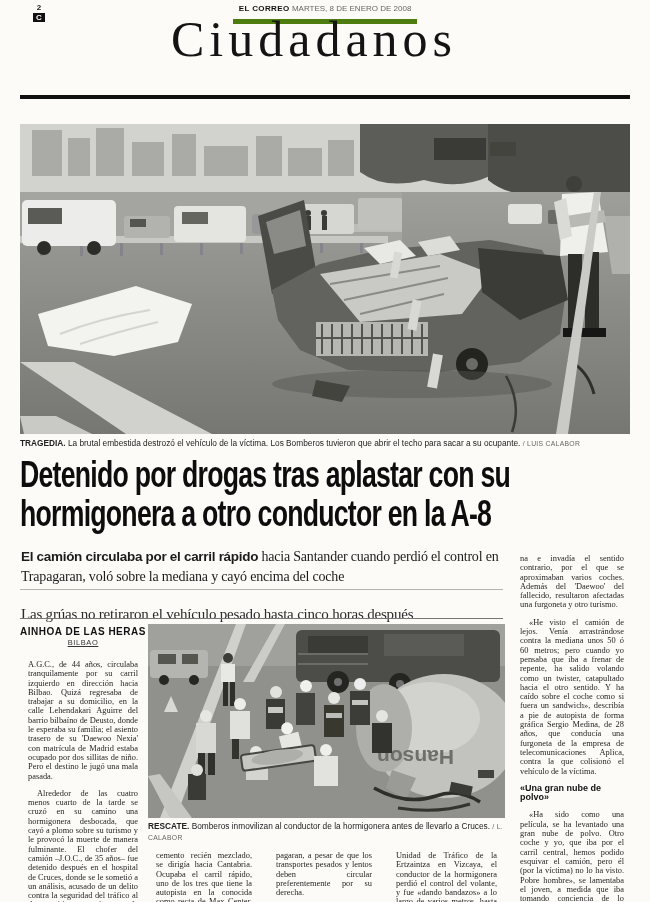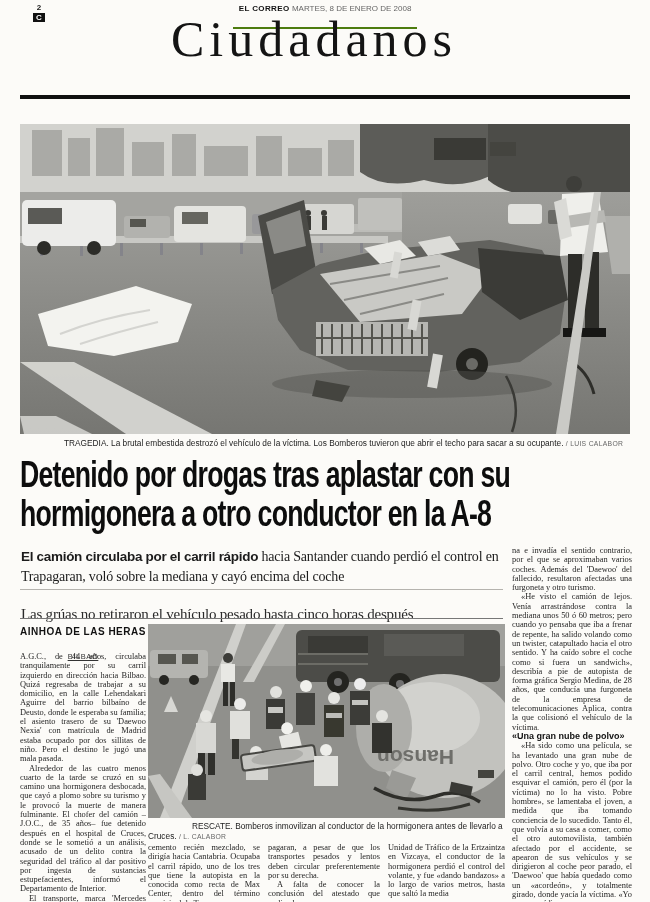--- a/index.html
+++ b/index.html
@@ -8,56 +8,56 @@
     position:relative; width:650px; height:902px; margin:0 auto;
     background:#fcfbf8; overflow:hidden; color:#1a1a1a;
     font-family:"Liberation Serif", serif;
   }
   
   .pagenum { position:absolute; left:33px; top:3px; width:12px; text-align:center;
     font-family:"Liberation Sans", sans-serif; font-weight:bold; font-size:8px; line-height:9px; }
   .pagenum .sec { display:block; background:#111; color:#fff; margin-top:1px; font-size:8px; }
   .runhead { position:absolute; left:0; top:4px; width:650px; text-align:center;
     font-family:"Liberation Sans", sans-serif; font-size:8px; color:#666; }
-  .runhead .inner { display:inline-block; border-bottom:2px solid #4d7c0f; padding:0 6px 14px; }
+  .runhead .inner { display:inline-block; border-bottom:5px solid #4d7c0f; padding:0 6px 6px; }
   .runhead b { color:#111; letter-spacing:.4px; }
   .section-title { position:absolute; left:0; top:14px; width:628px; text-align:center;
     font-family:"Liberation Serif", serif; font-size:50px; line-height:1; letter-spacing:5px; color:#141414; }
   .rule-thick { position:absolute; left:20px; top:95px; width:610px; height:4px; background:#101010; }
   
   .photo { position:absolute; display:block; background:#9a9a96; }
   .photo-main { left:20px; top:124px; width:610px; height:310px; }
   .photo-rescue { left:148px; top:624px; width:357px; height:194px; }
   
   .caption { position:absolute; font-family:"Liberation Sans", sans-serif; font-size:8.3px; line-height:10px; color:#222; }
-  .caption b { font-weight:normal;margin-left:44px; }
+  .caption b { font-weight:bold; }
   .caption .credit { font-size:6.8px; color:#666; letter-spacing:.3px; }
   .cap-main { left:20px; top:438px; width:610px; }
   .cap-rescue { left:148px; top:821px; width:357px; }
   
   .headline { position:absolute; left:20px; top:455px; width:830px;
     transform:scaleX(.74); transform-origin:0 0;
     font-family:"Liberation Sans", sans-serif; font-weight:bold;
     font-size:36px; line-height:1.09; letter-spacing:-1px; color:#0d0d0d; }
   .deck1 { position:absolute; left:21px; top:547px; width:482px;
     font-size:14px; line-height:1.42; letter-spacing:-0.2px; color:#1c1c1c; }
   .deck1 b { font-family:"Liberation Sans", sans-serif; font-size:13.5px; letter-spacing:-0.3px;margin-top:15px; }
   .rule-a { position:absolute; left:20px; top:589px; width:483px; height:1px; background:#b5b3ae; }
   .deck2 { position:absolute; left:21px; top:594px; width:482px;
     font-size:15px; letter-spacing:-0.2px; color:#2a2a2a;margin-top:12px; }
   .rule-b { position:absolute; left:20px; top:618px; width:483px; height:1px; background:#777; }
   
   .byline { position:absolute; left:20px; top:626px; width:126px; text-align:center;
     font-family:"Liberation Sans", sans-serif; }
   .byline .name { font-size:10px; font-weight:bold; letter-spacing:.5px; color:#111; }
-  .byline .city { font-size:7.5px; letter-spacing:.6px; color:#333; margin-top:15px;text-decoration:underline; }
+  .byline .city { font-size:7.5px; letter-spacing:.6px; color:#333; margin-top:1px;text-decoration:underline; }
   
   .bodycol { position:absolute; overflow:hidden; text-align:justify;
     font-size:8.4px; line-height:9.3px; color:#1f1f1f; }
-  .bodycol p { margin:0; }
+  .bodycol p { margin:8px; }
   .bodycol p + p { text-indent:9px; }
   .col1 { left:20px; top:652px; width:126px; height:250px; }
   .col2 { left:148px; top:843px; width:112px; height:59px; }
   .col3 { left:268px; top:843px; width:112px; height:59px; }
   .col4 { left:388px; top:843px; width:117px; height:59px; }
   .col5 { left:512px; top:546px; width:120px; height:356px; }
   .subhead { font-family:"Liberation Sans", sans-serif; font-weight:bold;
     font-size:9px; text-align:left; margin:5px 0 2px; color:#111; text-indent:0 !important; }
 </style>
 </head>

